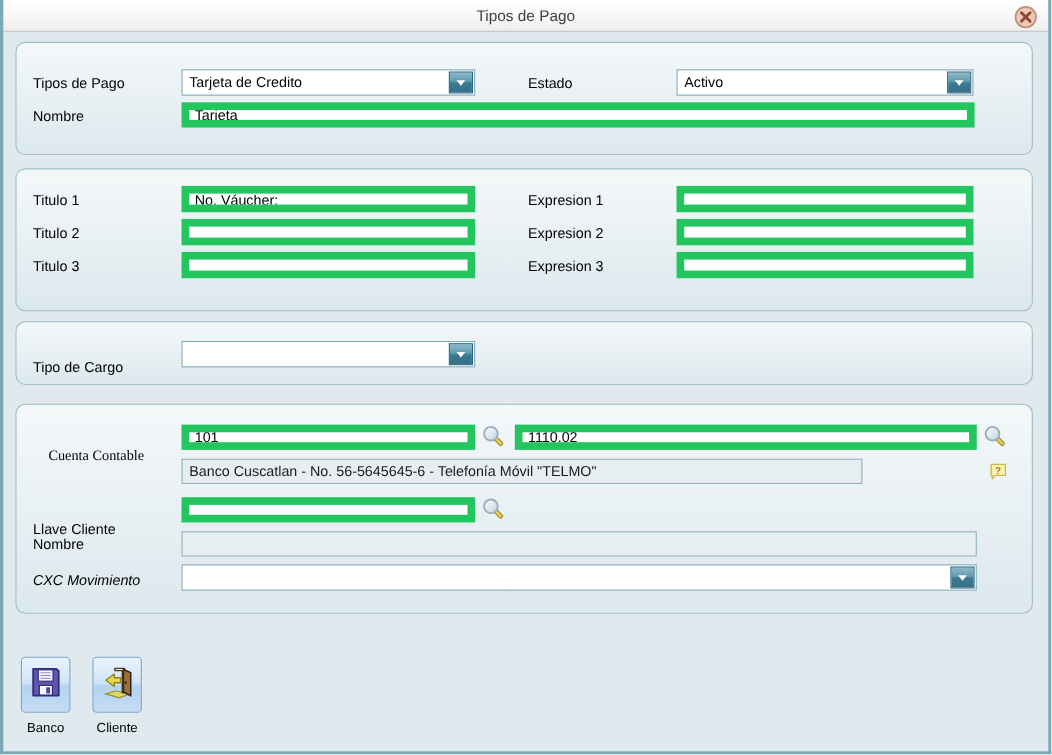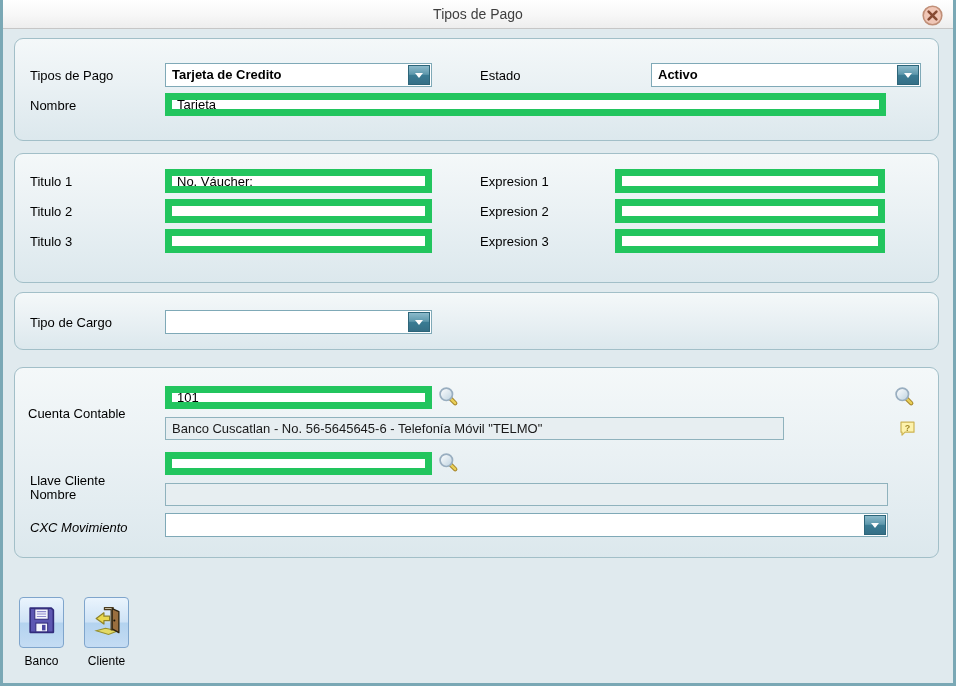--- a/index.html
+++ b/index.html
@@ -40,21 +40,21 @@
     border:7px solid #22c55e;font:13px "Liberation Sans",sans-serif;
     padding:0 5px;color:#000;outline:none;
   }
   .rbox{
     position:absolute;box-sizing:border-box;background:#e7eef1;
     border:1px solid #8fb2bd;font-size:13px;color:#1a1a1a;
     padding:0 6px;line-height:21px;white-space:nowrap;overflow:hidden;
   }
   .combo{
     position:absolute;box-sizing:border-box;background:#fff;
-    border:1px solid #7fa9b7;cursor:pointer;font-weight:bold;
+    border:1px solid #7fa9b7;cursor:pointer;
   }
   .combo-text{
     position:absolute;left:6px;top:0;right:26px;height:100%;
     font-size:13px;color:#000;line-height:22px;white-space:nowrap;overflow:hidden;
   }
   .combo-btn{
     position:absolute;top:1px;right:1px;bottom:1px;width:22px;
     background:linear-gradient(180deg,#8cbacb 0%,#5e98ac 46%,#3a7b93 52%,#356f86 100%);
     border:1px solid #2d6579;box-sizing:border-box;
     display:flex;align-items:center;justify-content:center;cursor:pointer;
@@ -92,21 +92,21 @@
   <div class="edge edge-right"></div>
   <div class="edge edge-bottom"></div>
 
   <div class="section sec-1"></div>
   <div class="lbl" style="left:30px;top:68px;">Tipos de Pago</div>
   <div class="combo" style="left:165px;top:63px;width:267px;height:24px;">
     <span class="combo-text">Tarjeta de Credito</span>
     <span class="combo-btn"></span>
   </div>
   <div class="lbl" style="left:480px;top:68px;">Estado</div>
-  <div class="combo" style="left:615px;top:63px;width:270px;height:24px;margin-left:36px;">
+  <div class="combo" style="left:615px;top:63px;width:270px;height:24px;">
     <span class="combo-text">Activo</span>
     <span class="combo-btn"></span>
   </div>
   <div class="lbl" style="left:30px;top:98px;">Nombre</div>
   <input class="tbox" style="left: 165px; top: 93px; width: 721px; height: 23px;" value="Tarjeta">
 
   <div class="section sec-2"></div>
   <div class="lbl" style="left:30px;top:174px;">Titulo 1</div>
   <input class="tbox" style="left: 165px; top: 169px; width: 267px; height: 24px;" value="No. Váucher:">
   <div class="lbl" style="left:480px;top:174px;">Expresion 1</div>
@@ -116,48 +116,49 @@
   <input class="tbox" style="left: 165px; top: 199px; width: 267px; height: 24px;" value="">
   <div class="lbl" style="left:480px;top:204px;">Expresion 2</div>
   <input class="tbox" style="left: 615px; top: 199px; width: 270px; height: 24px;" value="">
 
   <div class="lbl" style="left:30px;top:234px;">Titulo 3</div>
   <input class="tbox" style="left: 165px; top: 229px; width: 267px; height: 24px;" value="">
   <div class="lbl" style="left:480px;top:234px;">Expresion 3</div>
   <input class="tbox" style="left: 615px; top: 229px; width: 270px; height: 24px;" value="">
 
   <div class="section sec-3"></div>
-  <div class="lbl" style="left:30px;top:315px;">Tipo de Cargo</div>
+  <div class="lbl" style="left:30px;top:326px;">Tipo de Cargo</div>
   <div class="combo" style="left:165px;top:310px;width:267px;height:24px;">
     <span class="combo-btn"></span>
   </div>
 
   <div class="section sec-4"></div>
   <input class="tbox" style="left: 165px; top: 386px; width: 267px; height: 23px;" value="101">
   <div class="icon-btn" style="left:437px;top:386px;">
     <svg width="22" height="22" viewBox="0 0 22 22">
       <defs>
           <linearGradient id="mg" x1="0" y1="0" x2="1" y2="1">
         <stop offset="0" stop-color="#ffffff"></stop>
             <stop offset="1" stop-color="#bdd2e0"></stop>
       </linearGradient>
         </defs>
       <path d="M13.6 12.6 l4.6 4.6" stroke="#a5852a" stroke-width="4.4" stroke-linecap="round"></path>
       <path d="M13.6 12.6 l4.6 4.6" stroke="#e9cf58" stroke-width="2.4" stroke-linecap="round"></path>
       <circle cx="9.3" cy="8.3" r="6.2" fill="url(#mg)" stroke="#99aec0" stroke-width="1.7"></circle>
     </svg>
   </div>
+  <input class="tbox" style="left: 468px; top: 386px; width: 420px; height: 23px;" value="1110.02">
   <div class="icon-btn" style="left:893px;top:386px;">
     <svg width="22" height="22" viewBox="0 0 22 22">
       <path d="M13.6 12.6 l4.6 4.6" stroke="#a5852a" stroke-width="4.4" stroke-linecap="round"></path>
       <path d="M13.6 12.6 l4.6 4.6" stroke="#e9cf58" stroke-width="2.4" stroke-linecap="round"></path>
       <circle cx="9.3" cy="8.3" r="6.2" fill="url(#mg)" stroke="#99aec0" stroke-width="1.7"></circle>
     </svg>
   </div>
-  <div class="lbl" style="left:28px;top:406px;">Cuenta Contable</div>
+  <div class="lbl" style="left:44px;top:406px;font-family:Liberation Serif, serif;">Cuenta Contable</div>
   <div class="rbox" style="left:165px;top:417px;width:619px;height:23px;">Banco Cuscatlan - No. 56-5645645-6 - Telefonía Móvil "TELMO"</div>
   <div class="icon-btn" style="left:899px;top:420px;width:17px;height:17px;">
     <svg width="17" height="17" viewBox="0 0 17 17">
       <path d="M2 2.2 h13 v10 h-9 l-3 3 v-3 h-1 z" fill="#fdf2ac" stroke="#cdb452" stroke-width="1.2" stroke-linejoin="round"></path>
       <text x="8.4" y="10.6" font-size="9" font-weight="bold" fill="#a38a2a" text-anchor="middle" font-family="'Liberation Sans',sans-serif">?</text>
     </svg>
   </div>
 
   <div class="lbl" style="left:30px;top:457px;margin-top:16px;">Llave Cliente</div>
   <input class="tbox" style="left: 165px; top: 452px; width: 267px; height: 23px;" value="">

